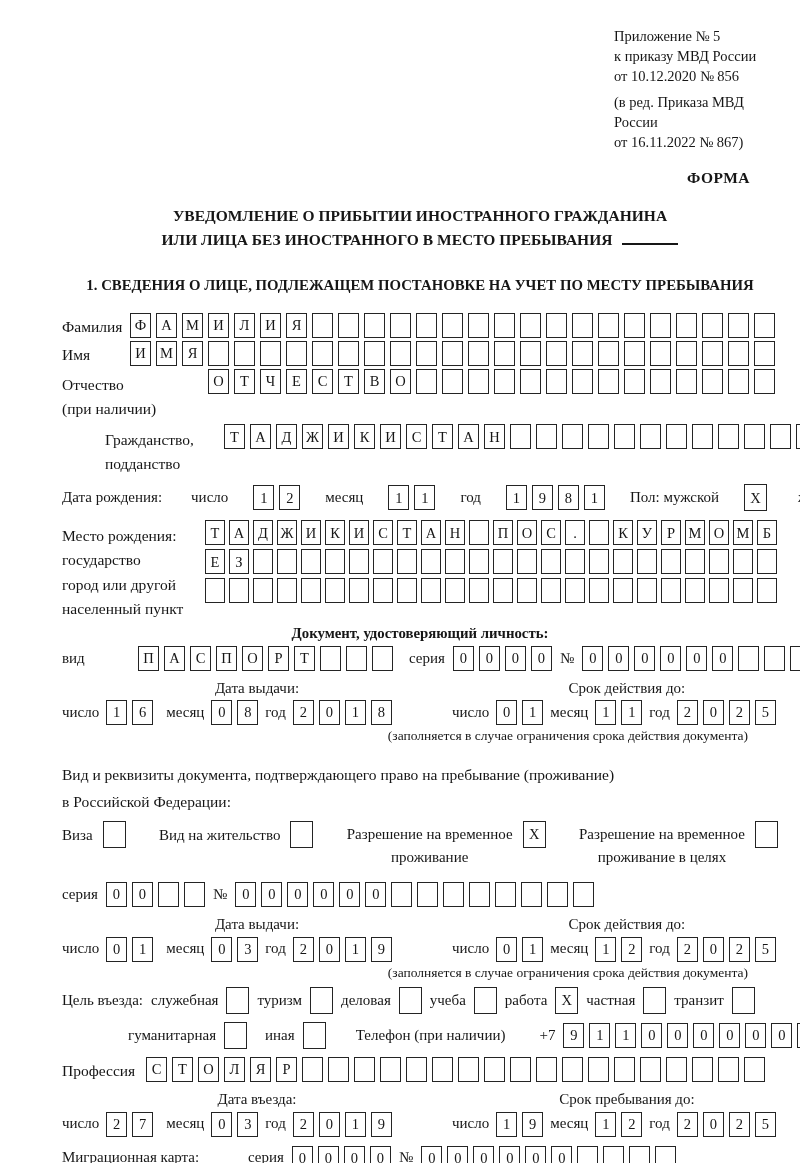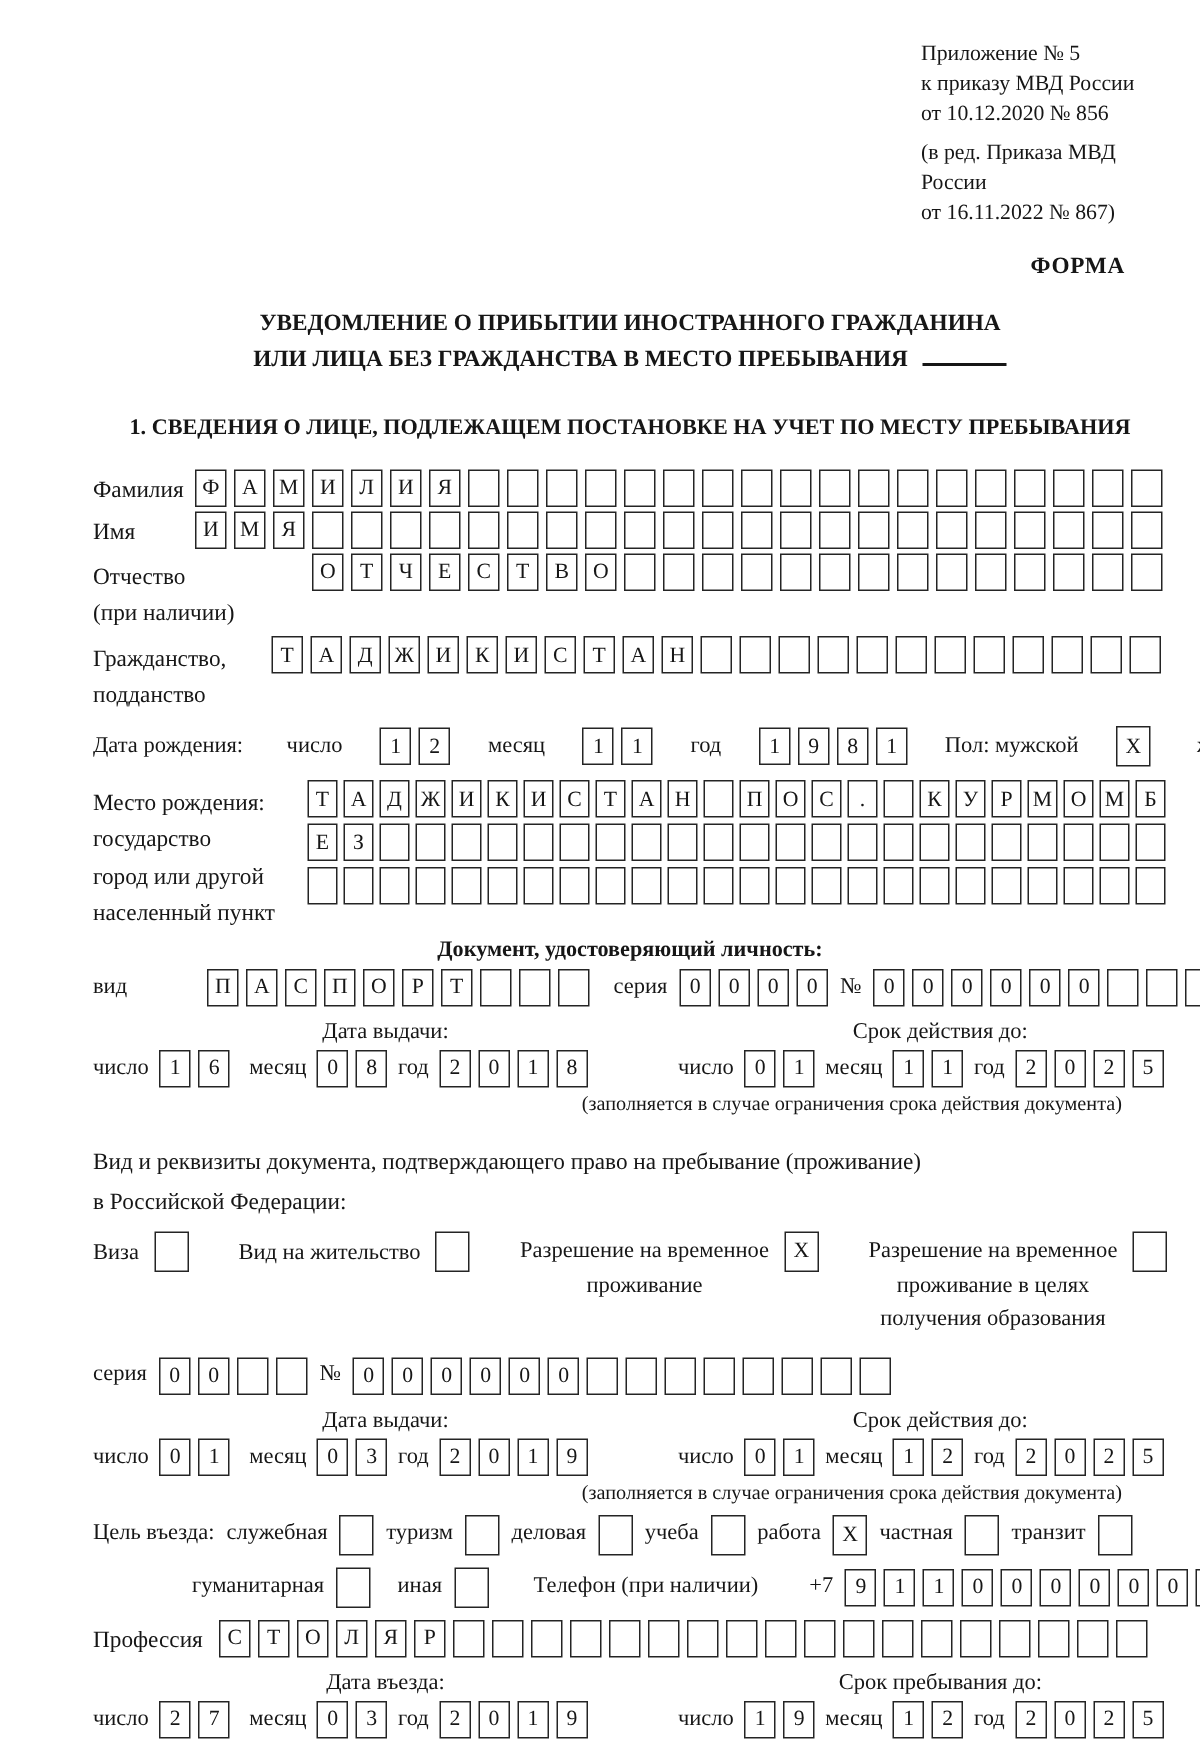--- a/index.html
+++ b/index.html
@@ -14,21 +14,21 @@
   .topright { margin-left:552px; font-size:14.5px; line-height:1.38; }
   .topright .gap { margin-top:6px; }
   .form-word { text-align:right; font-weight:bold; font-size:15.5px; margin:16px 28px 0 0; letter-spacing:.5px; }
   .title { text-align:center; font-weight:bold; font-size:15.5px; margin-top:16px; line-height:1.55; }
   .blank-line { display:inline-block; width:56px; border-bottom:2px solid var(--ink); height:14px; margin-left:10px; }
   .sec-head { text-align:center; font-weight:bold; font-size:14.8px; margin:24px 0 18px 0; }
 
   .row { display:flex; align-items:flex-start; margin-bottom:3px; }
   .lbl { font-size:15.5px; padding-top:4px; flex:none; }
   .lbl div { line-height:1.55; }
-  .w68{width:68px;} .w84{width:84px;} .w119{width:119px;}
+  .w68{width:68px;} .w84{width:84px;} .w119{width:119px;margin-left:43px;}
   .w143{width:143px;} .w146{width:146px;} .w160{width:160px;}
 
   .cells { display:inline-flex; gap:5px; flex:none; }
   .cell {
     width:21px; height:25px; border:1.9px solid var(--bd);
     display:inline-flex; align-items:center; justify-content:center;
     font-size:14.5px; background:#fff; flex:none;
   }
   .tight { gap:4px; } .tight .cell { width:20px; }
   .cb .cell { width:23px; height:27px; }
@@ -62,21 +62,21 @@
     <div>от 10.12.2020 № 856</div>
     <div class="gap">(в ред. Приказа МВД России</div>
     <div>от 16.11.2022 № 867)</div>
   </div>
 
   <div class="form-word">ФОРМА</div>
 
   <div class="title">
     <div>УВЕДОМЛЕНИЕ О ПРИБЫТИИ ИНОСТРАННОГО ГРАЖДАНИНА</div>
     <div>
-      <span>ИЛИ ЛИЦА БЕЗ ГРАЖДАНСТВА В МЕСТО ПРЕБЫВАНИЯ</span><span class="blank-line"></span>
+      <span>ИЛИ ЛИЦА БЕЗ ИНОСТРАННОГО В МЕСТО ПРЕБЫВАНИЯ</span><span class="blank-line"></span>
     </div>
   </div>
 
   <div class="sec-head">1. СВЕДЕНИЯ О ЛИЦЕ, ПОДЛЕЖАЩЕМ ПОСТАНОВКЕ НА УЧЕТ ПО МЕСТУ ПРЕБЫВАНИЯ</div>
 
   <div class="row">
     <div class="lbl w68">Фамилия</div>
     <div class="cells">
         <span class="cell">Ф</span>
         <span class="cell">А</span>
@@ -431,21 +431,20 @@
         <div>проживание</div>
       </div>
       <span class="cells cb">
           <span class="cell">X</span>
         </span>
     </div>
     <div class="cbitem">
       <div class="cbl center">
         <div>Разрешение на временное</div>
         <div>проживание в целях</div>
-        <div>получения образования</div>
       </div>
       <span class="cells cb">
           <span class="cell"></span>
         </span>
     </div>
   </div>
 
   <div class="row">
     <div class="inlinegrp">
       <span class="dlbl">серия</span>

